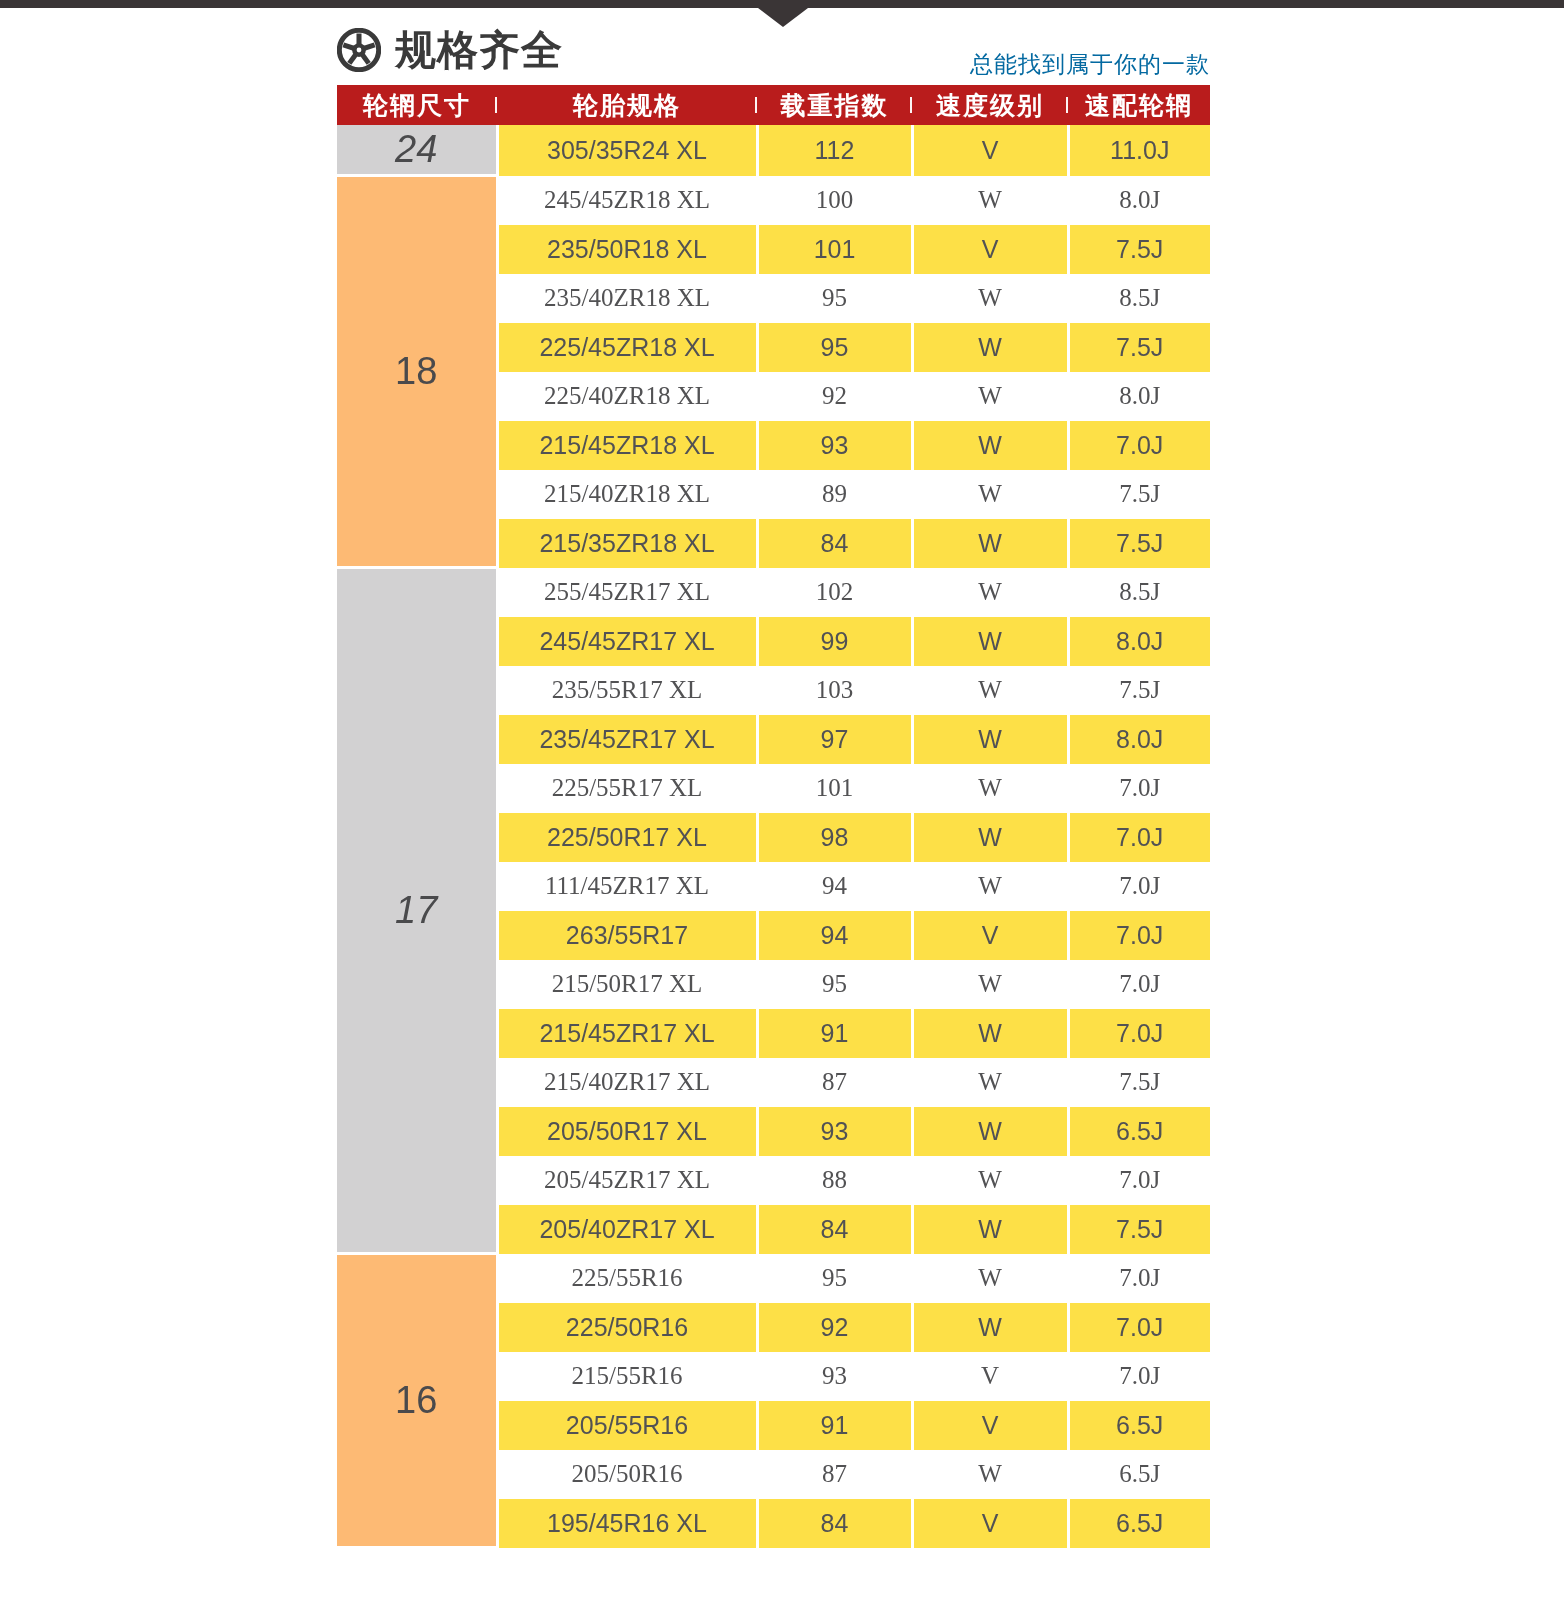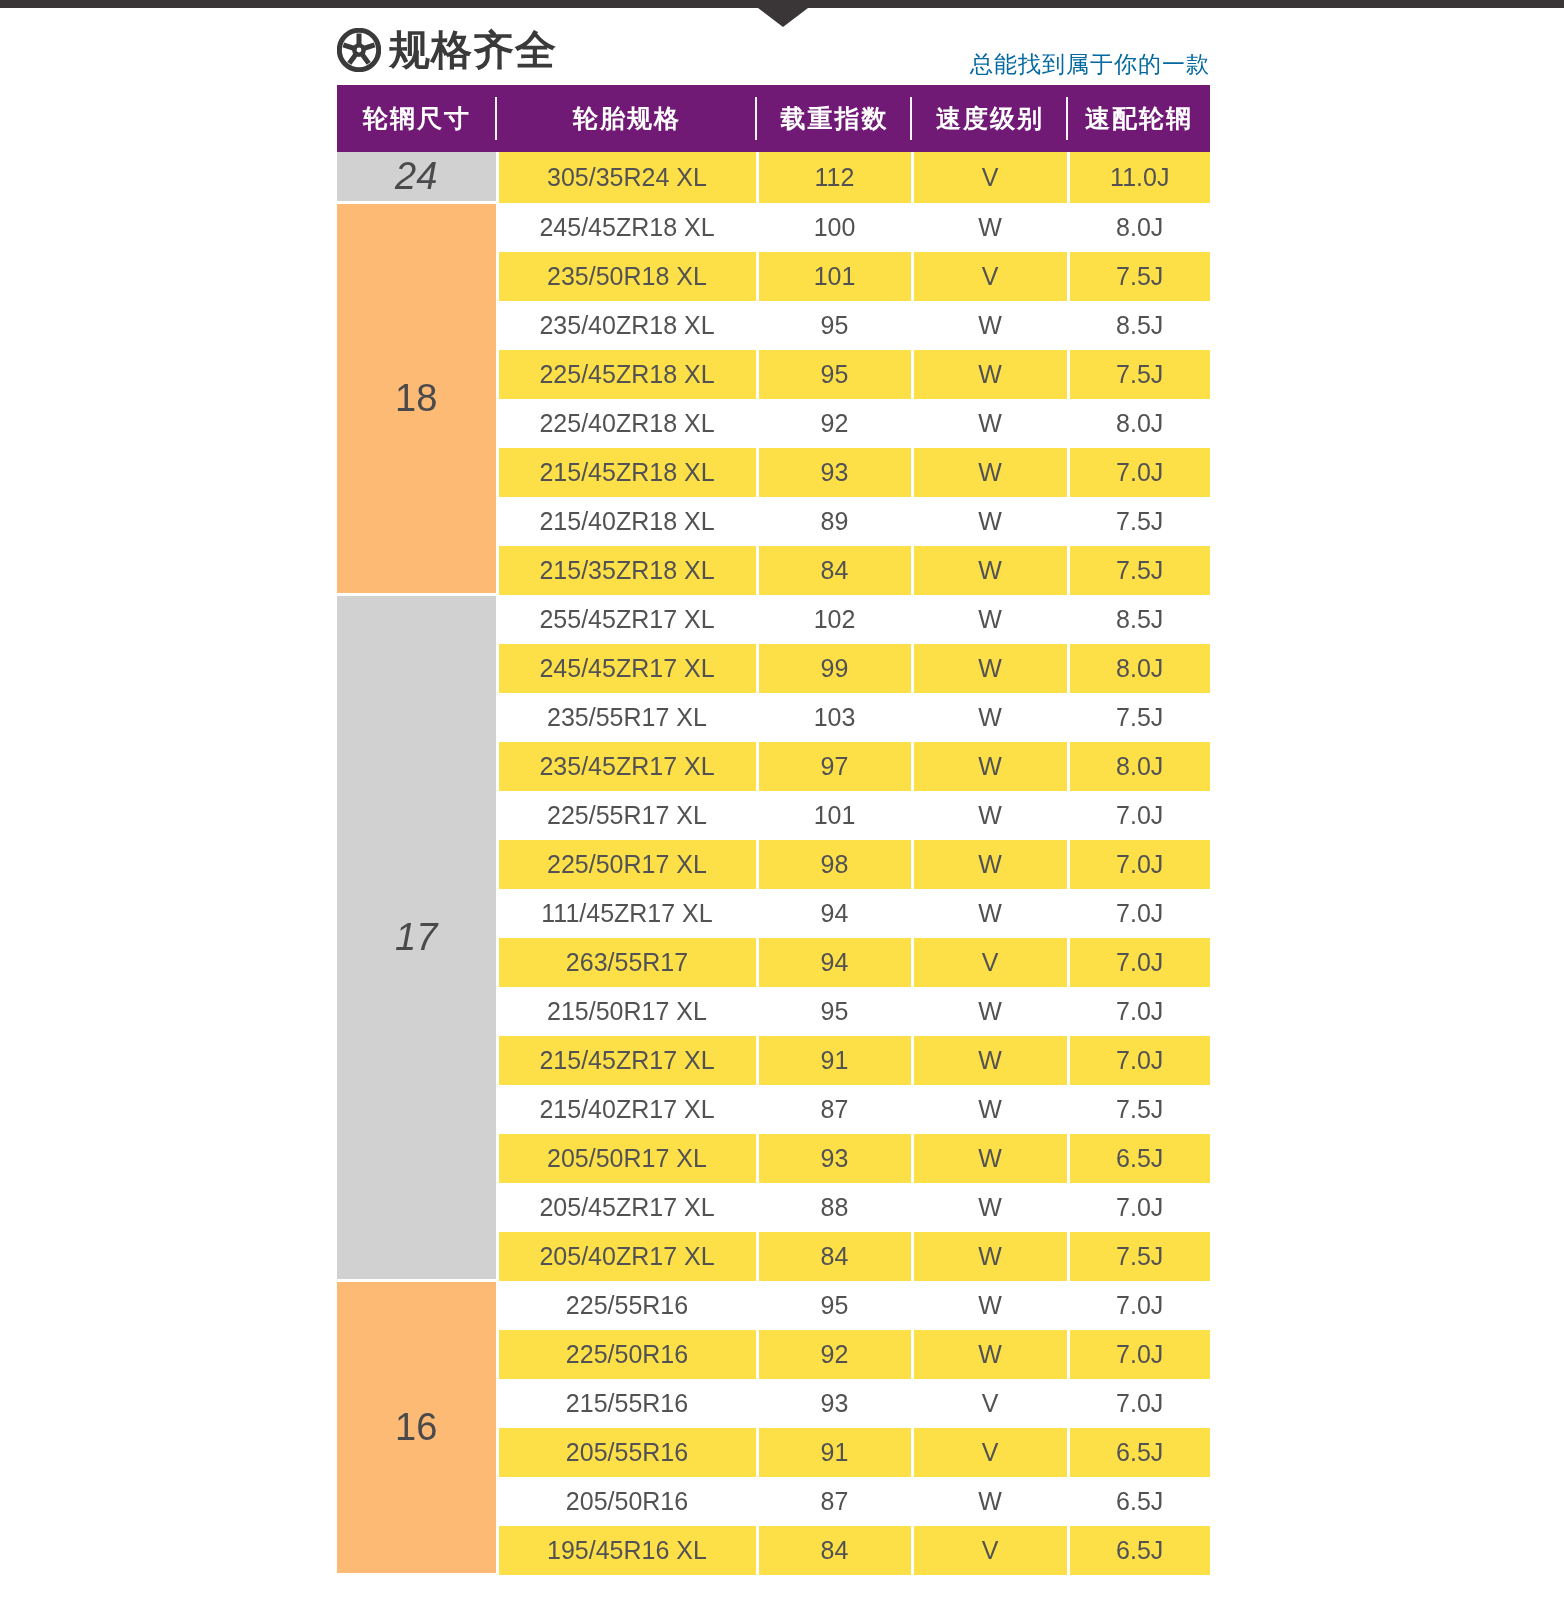--- a/index.html
+++ b/index.html
@@ -36,21 +36,21 @@
   .section-header {
     position: absolute;
     left: 337px; top: 28px;
     width: 873px; height: 56px;
   }
   .title-wrap {
     position: absolute;
     left: 0; top: 0;
     display: flex;
     align-items: center;
-    gap: 8px;
+    gap: 14px;
   }
   .wheel-icon { display: block; width: 44px; height: 44px; }
   .page-title {
     font-size: 41px;
     font-weight: bold;
     color: #3a3a3a;
     letter-spacing: 1px;
     line-height: 44px;
   }
   .page-subtitle {
@@ -73,22 +73,22 @@
     width: 873px;
   }
   .spec-table col.c-rim   { width: 160px; }
   .spec-table col.c-spec  { width: 260px; }
   .spec-table col.c-load  { width: 155px; }
   .spec-table col.c-speed { width: 156px; }
   .spec-table col.c-match { width: 142px; }
 
   .spec-table th {
     position: relative;
-    height: 67px;
-    background: #701a75;
+    height: 40px;
+    background: #b91c1c;
     color: #ffffff;
     font-size: 25px;
     font-weight: bold;
     letter-spacing: 2px;
     text-align: center;
     vertical-align: middle;
     padding: 0;
   }
   .spec-table th:not(:last-child)::after {
     content: "";
@@ -103,21 +103,21 @@
     padding: 0;
     text-align: center;
     vertical-align: middle;
     font-size: 25px;
     color: #525254;
     border-right: 3px solid #ffffff;
   }
   .spec-table td:last-child { border-right: none; }
 
   .spec-table tr.stripe-odd td.data-cell  { background: #fde047; }
-  .spec-table tr.stripe-even td.data-cell { background: #ffffff; }
+  .spec-table tr.stripe-even td.data-cell { background: #ffffff; font-family: Liberation Serif, serif; }
 
   .spec-table td.rim-cell {
     font-size: 38px;
     color: #4a4a4c;
     border-right: 3px solid #ffffff;
     border-bottom: 3px solid #ffffff;
   }
   .spec-table td.rim-light { background: #d2d1d2; font-style: italic; }
   .spec-table td.rim-dark  { background: #fdba74; }
 </style>

